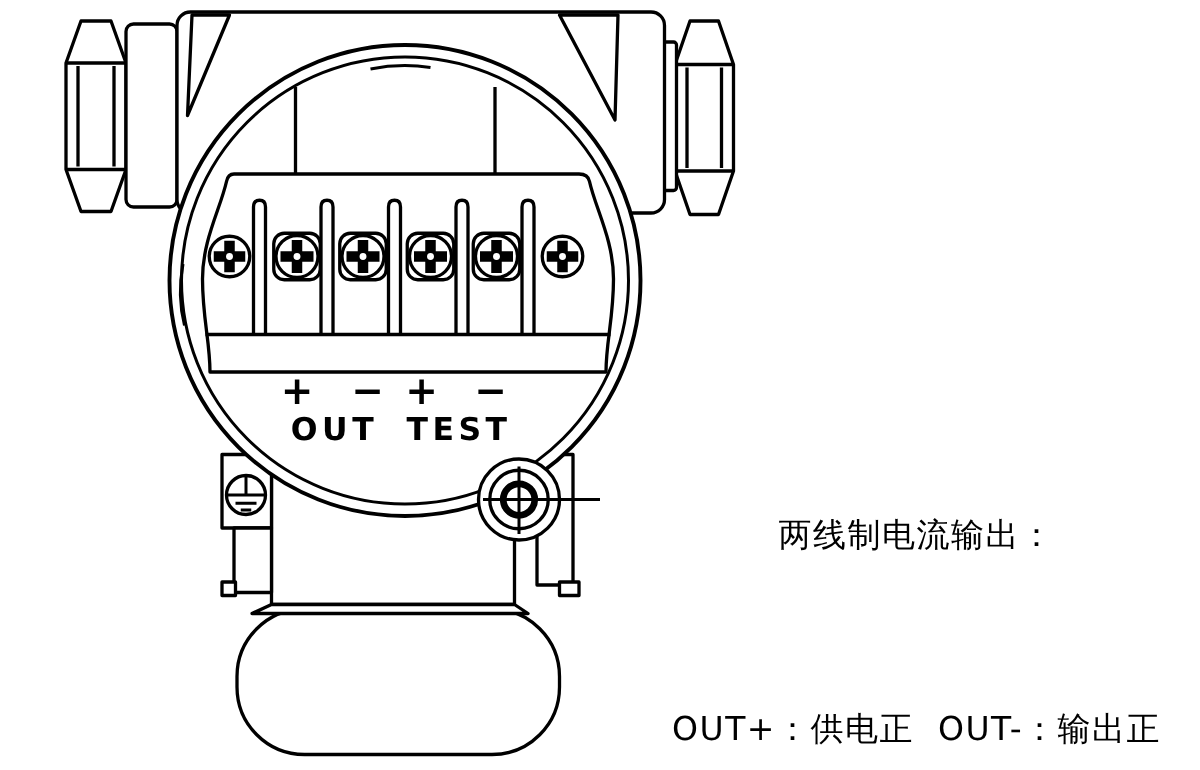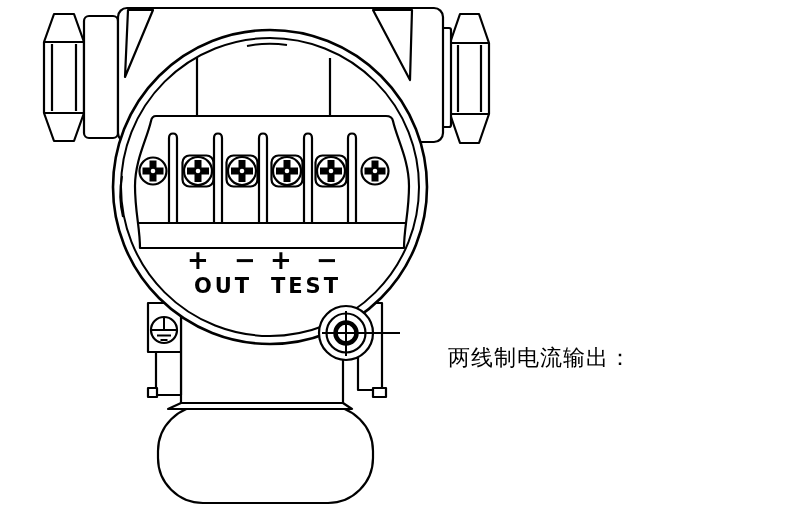--- a/index.html
+++ b/index.html
@@ -125,18 +125,19 @@
           <circle cx="346" cy="333" r="10.5" fill="none" stroke-width="4.5"></circle>
           <path d="M322,333 H400 M346,311 V356" fill="none" stroke-width="2"></path>
         </g>
       </g>
 
     </g>
   </svg>
 
   <div class="annot">
     <div>两线制电流输出：</div>
+    <div>OUT+：供电正  OUT-：输出正</div>
     
     
     
   </div>
 
 </div>
 
 </body></html>

